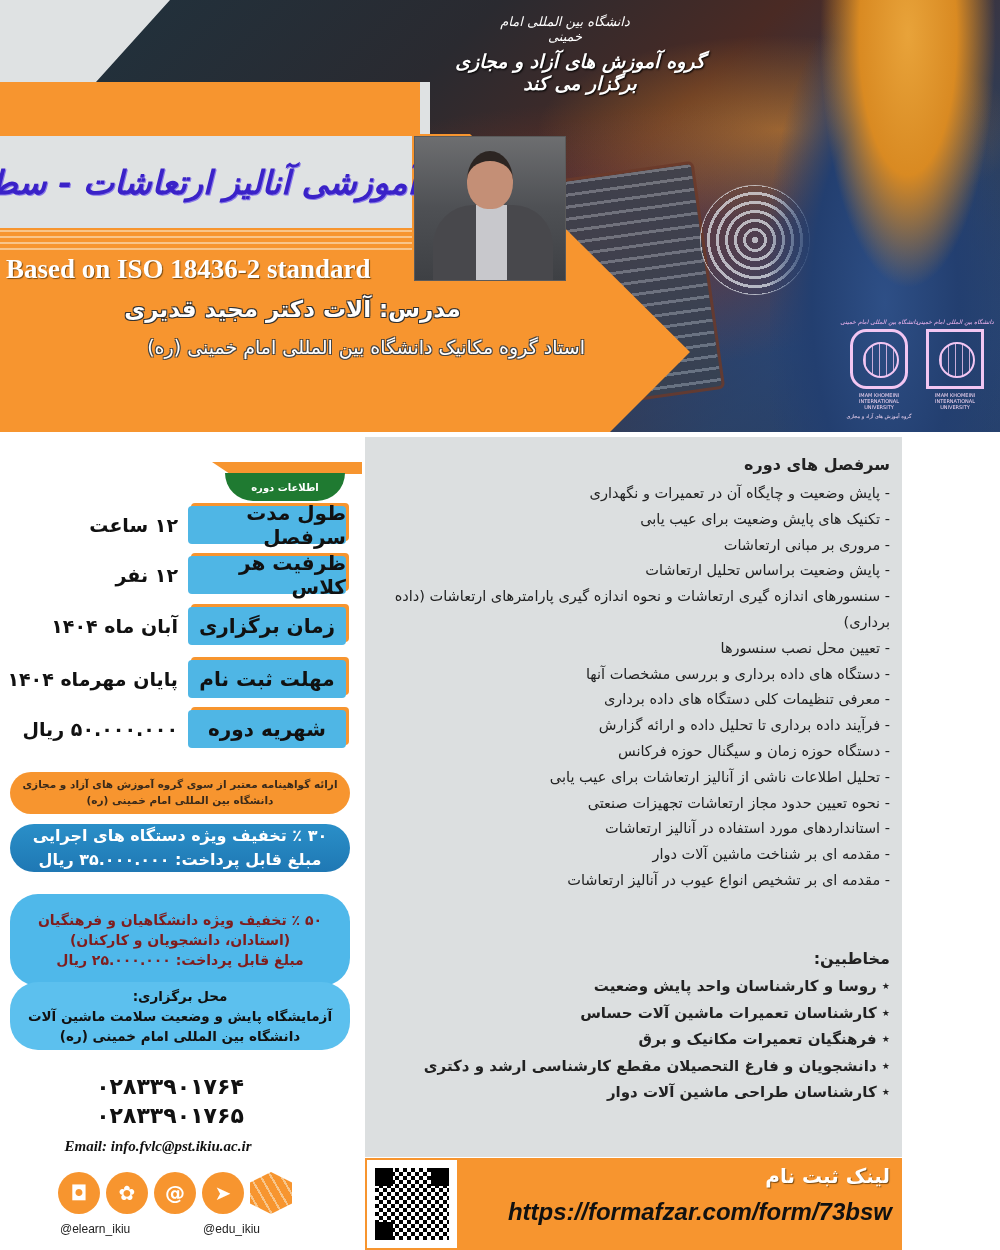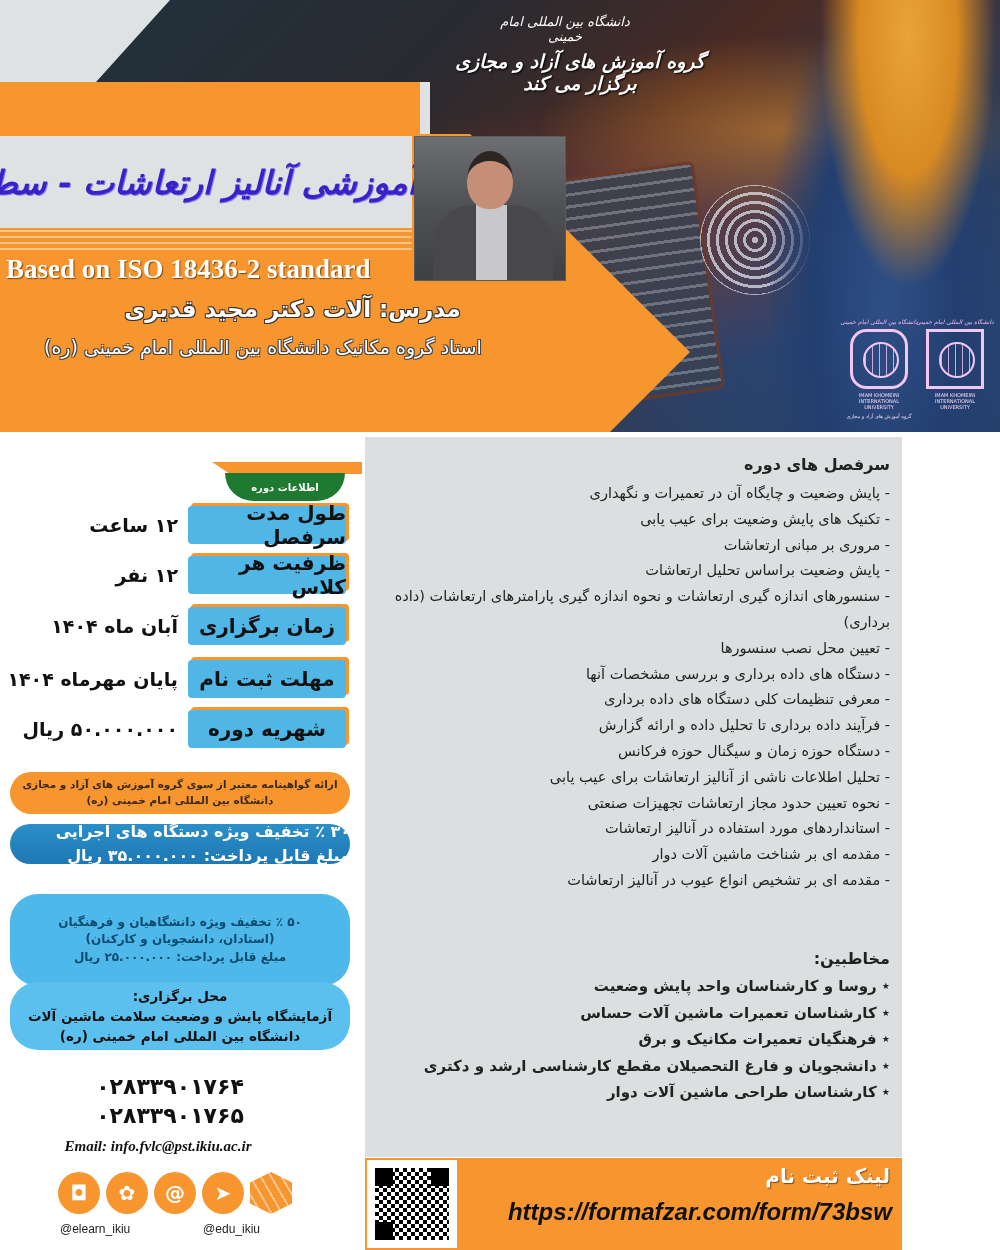--- a/index.html
+++ b/index.html
@@ -79,21 +79,21 @@
   .instructor-photo .head {
     position: absolute; left: 52px; top: 14px; width: 46px; height: 58px; border-radius: 50% 50% 45% 45%;
     background: #c48f76; border-top: 10px solid #2c2522;
   }
   .instructor-name {
     position: absolute; left: 0; top: 296px; width: 585px; text-align: center;
     font-weight: bold; font-size: 23px; color: #ffffff;
     text-shadow: -1px -1px 0 #333, 1px -1px 0 #333, -1px 1px 0 #333, 1px 1px 0 #333;
   }
   .instructor-title {
-    position: absolute; left: 0; top: 336px; width: 585px; text-align: left;
+    position: absolute; left: 0; top: 336px; width: 585px; text-align: right;
     font-size: 19px; color: #ffffff;
     text-shadow: -1px -1px 0 #444, 1px -1px 0 #444, -1px 1px 0 #444, 1px 1px 0 #444;
     padding-left: 44px;
   }
 
   .uni-logos { position: absolute; left: 845px; top: 318px; width: 150px; height: 110px; display: flex; gap: 8px; direction: ltr; }
   .uni-logo { width: 68px; display: flex; flex-direction: column; align-items: center; }
   .uni-logo .cap { font-size: 6px; color: #f4b8f4; font-style: italic; white-space: nowrap; }
   .uni-logo .emblem {
     width: 58px; height: 60px; margin-top: 4px; border: 3px solid #f2c6f2; position: relative;
@@ -120,22 +120,22 @@
     background: #4fb6e5; border-radius: 4px; box-shadow: 3px -3px 0 #f7952f;
     font-weight: bold; font-size: 20px; color: #111; display: flex; align-items: center; justify-content: center;
   }
   .info-val {
     position: absolute; right: 172px; top: 4px; height: 38px; display: flex; align-items: center;
     font-weight: bold; font-size: 19px; color: #111; white-space: nowrap;
   }
 
   .pill { position: absolute; left: 10px; width: 340px; border-radius: 28px; text-align: center; display: flex; flex-direction: column; justify-content: center; }
   .pill-cert { top: 772px; height: 42px; background: #f7952f; font-size: 10.5px; font-weight: bold; color: #3a2a1a; line-height: 1.5; }
-  .pill-30 { top: 824px; height: 40px; background: linear-gradient(180deg, #2a8fc8 0%, #1f78b4 100%); color: #ffffff; font-size: 16px; font-weight: bold; line-height: 1.5; text-align: right; }
-  .pill-50 { top: 894px; height: 92px; background: #4fb8ea; color: #0c4a6e; font-size: 12px; font-weight: bold; line-height: 1.45; }
+  .pill-30 { top: 824px; height: 48px; background: linear-gradient(180deg, #2a8fc8 0%, #1f78b4 100%); color: #ffffff; font-size: 16px; font-weight: bold; line-height: 1.5; }
+  .pill-50 { top: 894px; height: 92px; background: #4fb8ea; color: #7f1d1d; font-size: 14px; font-weight: bold; line-height: 1.45; }
   .pill-loc { top: 982px; height: 68px; background: #5cc0ee; color: #111; font-size: 13.5px; font-weight: bold; line-height: 1.5; }
 
   .phones { position: absolute; left: 40px; top: 1073px; width: 260px; direction: ltr; text-align: center; }
   .phone { font-weight: bold; font-size: 22px; letter-spacing: 6px; color: #111; line-height: 1.3; }
   .email { position: absolute; left: 28px; top: 1138px; width: 260px; direction: ltr; text-align: center;
     font-family: Liberation Serif, serif; font-style: italic; font-weight: bold; font-size: 15px; color: #111; }
   .socials { position: absolute; left: 58px; top: 1172px; width: 240px; height: 46px; display: flex; gap: 6px; direction: ltr; }
   .soc { width: 42px; height: 42px; border-radius: 50%; background: #f7952f; color: #ffffff;
     display: flex; align-items: center; justify-content: center; font-size: 20px; font-weight: bold; }
   .soc.hex { border-radius: 0; clip-path: polygon(50% 0, 100% 25%, 100% 75%, 50% 100%, 0 75%, 0 25%);

